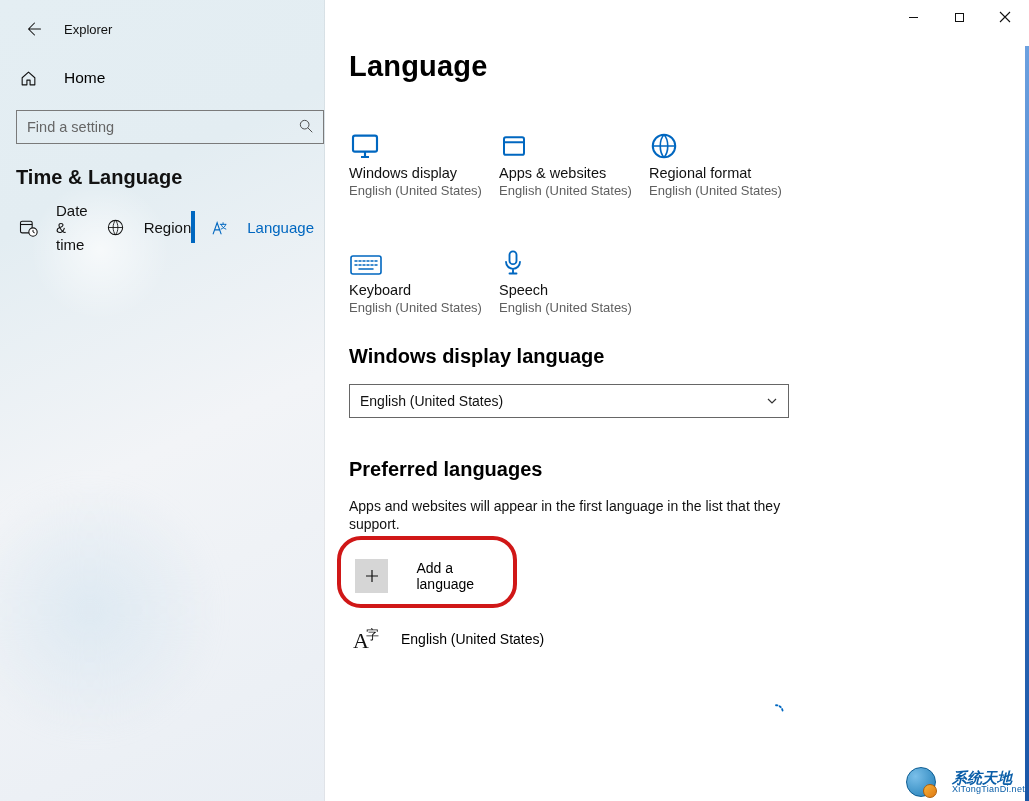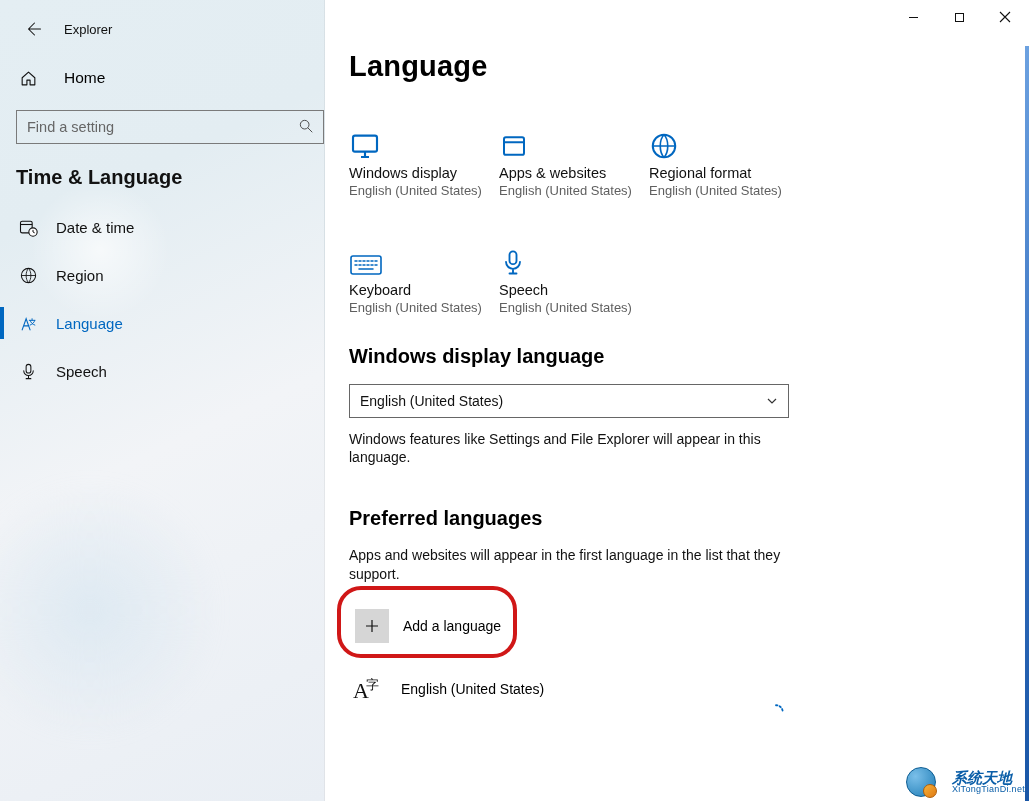--- a/index.html
+++ b/index.html
@@ -58,21 +58,21 @@
     outline: none;
   }
   .search-input::placeholder { color: #666; font-style: normal;}
   .search-icon { position:absolute; right:10px; top:8px; width:16px;height:16px;}
   .group-heading {
     padding: 14px 0 14px 16px;
     font-size: 20px;
     font-weight: 700;
     color:#111;
   }
-  .nav-list { display:flex; flex-direction:column; }
+  .nav-list { display:flex; flex-direction:row; }
   .nav-item {
     display:flex; align-items:center;
     height: 48px;
     padding-left: 18px;
     gap: 18px;
     position: relative;
     cursor: default;
   }
   .nav-item .icon { width:20px; display:flex; justify-content:center;}
   .nav-item.active::before {
@@ -135,21 +135,21 @@
     color:#111;
     background:#fff;
   }
   .helper-text { font-size:14px; color:#111; margin-top:12px; max-width:440px; line-height:1.35;}
   .add-lang-wrap {
     position:relative;
     width: 170px;
     height: 60px;
     margin-top: 12px;
     display:flex; align-items:center;
-    gap: 14px;
+    gap: 28px;
     padding: 8px 6px;
   }
   .plus-box {
     width:34px;height:34px;background:#d6d6d6;display:flex;align-items:center;justify-content:center;
   }
   .add-lang-text { font-size:14px;}
   .red-ring {
     position:absolute;
     left:-12px; top:-10px;
     width: 180px; height: 72px;
@@ -362,21 +362,20 @@
 
     <div class="section-h">Windows display language</div>
     <div class="select-box">
       <span>English (United States)</span>
       <span>
         <svg width="12" height="12" viewBox="0 0 12 12">
             <path d="M2 4 L6 8 L10 4" stroke="#333" stroke-width="1.2" fill="none"></path>
           </svg>
       </span>
     </div>
-    <div class="helper-text">Windows features like Settings and File Explorer will appear in this language.</div>
 
     <div class="section-h" style="margin-top:40px">Preferred languages</div>
     <div class="helper-text" style="margin-top:4px">Apps and websites will appear in the first language in the list that they support.</div>
 
     <div class="add-lang-wrap">
       <div class="red-ring"></div>
       <div class="plus-box">
         <svg width="16" height="16" viewBox="0 0 16 16">
             <path d="M8 2 V14 M2 8 H14" stroke="#111" stroke-width="1.2"></path>
           </svg>

